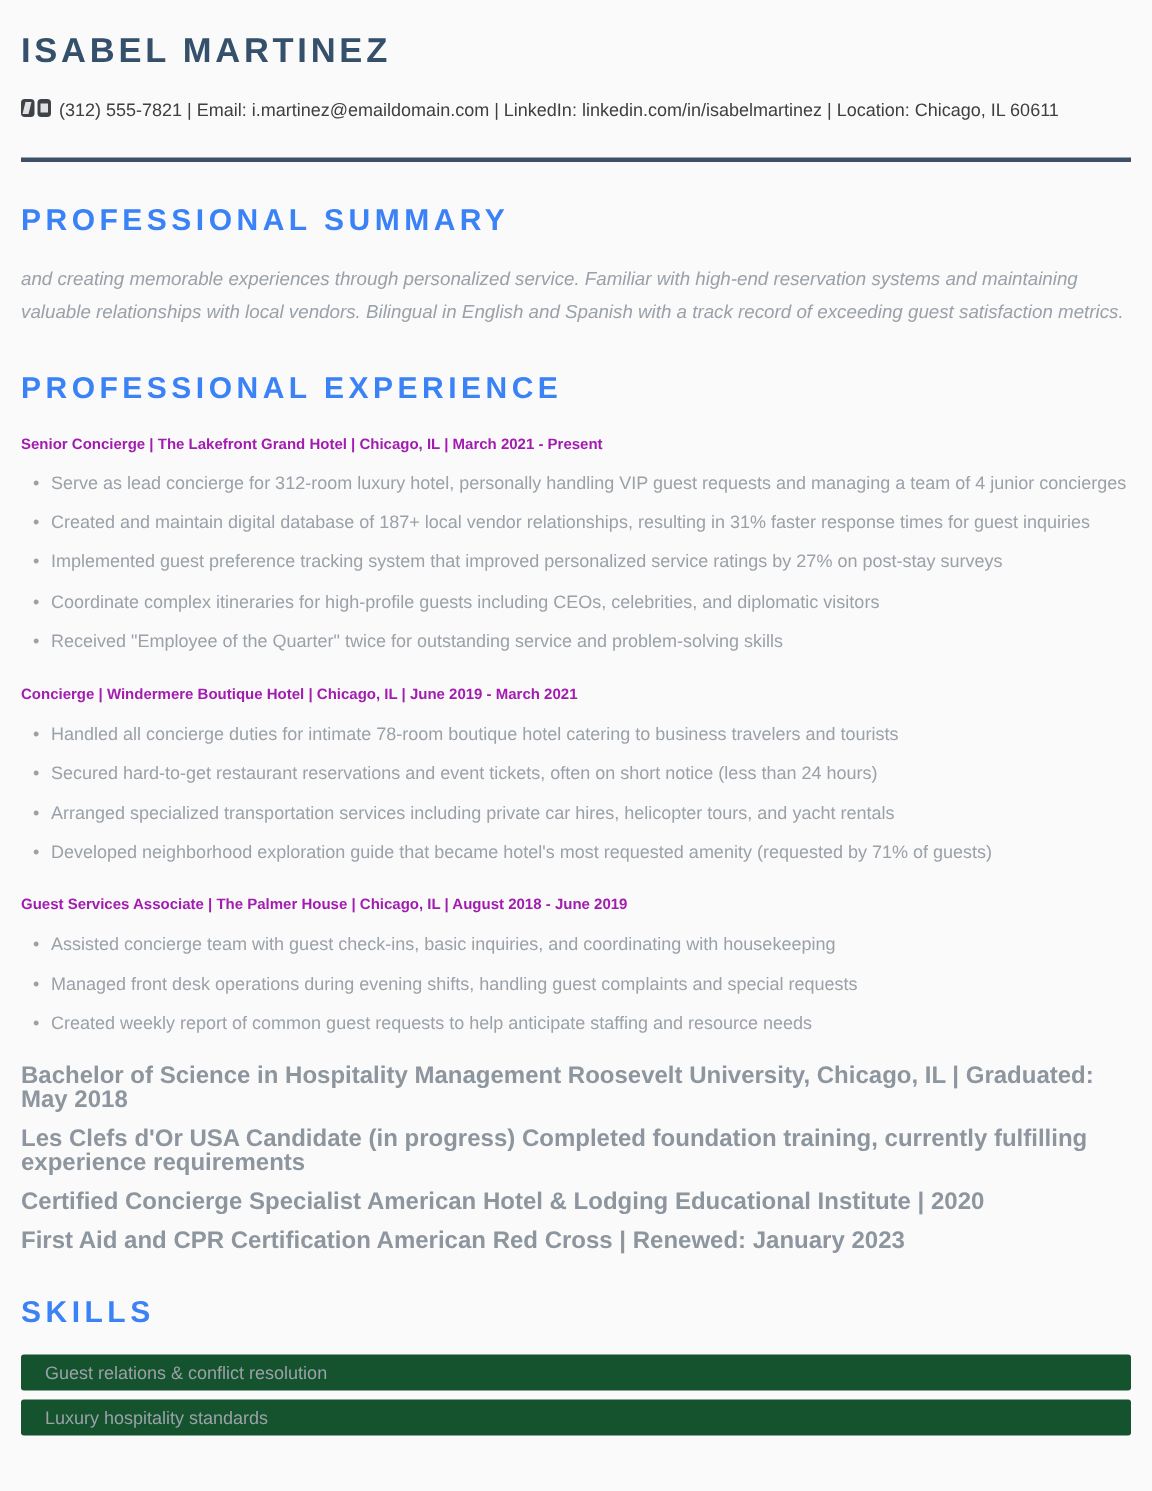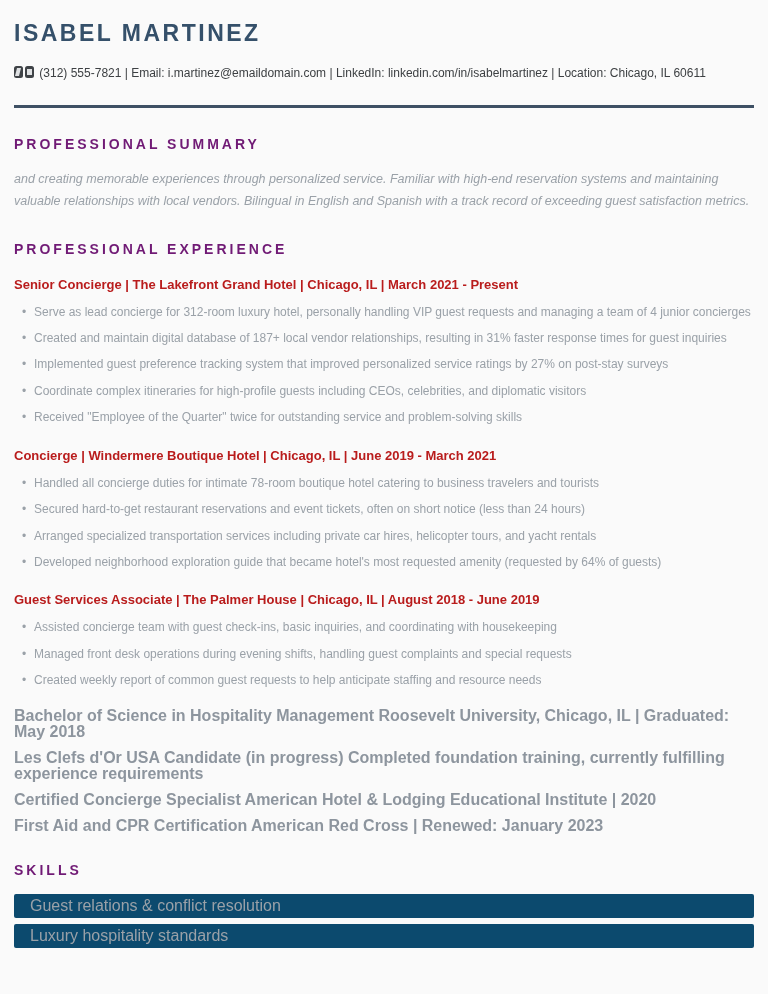--- a/index.html
+++ b/index.html
@@ -62,37 +62,37 @@
     margin: 25px 0 0 0;
   }
   .intro {
     margin: 19px 0 0 0;
     font-size: 12.5px;
     color: #9aa1a8;
     line-height: 1.5;
   }
   h2.section-heading {
     margin: 28px 0 0 0;
-    font-size: 14px;
+    font-size: 20px;
     font-weight: bold;
     letter-spacing: 3px;
-    color: #701a75;
+    color: #3b82f6;
   }
   .summary-body {
     margin: 16px 0 0 0;
     font-size: 12.5px;
     font-style: italic;
     color: #9aa1a8;
     line-height: 1.78;
   }
   .job-title {
     margin: 20px 0 0 0;
-    font-size: 13px;
+    font-size: 10px;
     font-weight: bold;
-    color: #b91c1c;
+    color: #a21caf;
   }
   ul.bullets {
     margin: 11px 0 0 0;
     padding: 0 0 0 8px;
     list-style: none;
   }
   ul.bullets li {
     position: relative;
     padding-left: 12px;
     font-size: 12px;
@@ -110,25 +110,25 @@
   .edu-list { margin-top: 17px; }
   .edu-item {
     margin: 0 0 10px 0;
     font-size: 16px;
     font-weight: bold;
     color: #8d959e;
     line-height: 16px;
   }
   .skills-list { margin-top: 16px; }
   .skill-row {
-    background: #0c4a6e;
+    background: #14532d;
     border-radius: 2px;
     padding: 5px 16px;
     margin-bottom: 6px;
-    font-size: 16px;
+    font-size: 12px;
     color: #9aa1a8;
     line-height: 14px;
   }
 </style>
 </head>
 <body>
 
 <div class="page">
 
   <h1 class="name">ISABEL MARTINEZ</h1>
@@ -153,21 +153,21 @@
     <li>Implemented guest preference tracking system that improved personalized service ratings by 27% on post-stay surveys</li>
     <li>Coordinate complex itineraries for high-profile guests including CEOs, celebrities, and diplomatic visitors</li>
     <li>Received "Employee of the Quarter" twice for outstanding service and problem-solving skills</li>
   </ul>
 
   <p class="job-title">Concierge | Windermere Boutique Hotel | Chicago, IL | June 2019 - March 2021</p>
   <ul class="bullets">
     <li>Handled all concierge duties for intimate 78-room boutique hotel catering to business travelers and tourists</li>
     <li>Secured hard-to-get restaurant reservations and event tickets, often on short notice (less than 24 hours)</li>
     <li>Arranged specialized transportation services including private car hires, helicopter tours, and yacht rentals</li>
-    <li>Developed neighborhood exploration guide that became hotel's most requested amenity (requested by 64% of guests)</li>
+    <li>Developed neighborhood exploration guide that became hotel's most requested amenity (requested by 71% of guests)</li>
   </ul>
 
   <p class="job-title">Guest Services Associate | The Palmer House | Chicago, IL | August 2018 - June 2019</p>
   <ul class="bullets">
     <li>Assisted concierge team with guest check-ins, basic inquiries, and coordinating with housekeeping</li>
     <li>Managed front desk operations during evening shifts, handling guest complaints and special requests</li>
     <li>Created weekly report of common guest requests to help anticipate staffing and resource needs</li>
   </ul>
 
   <div class="edu-list">

